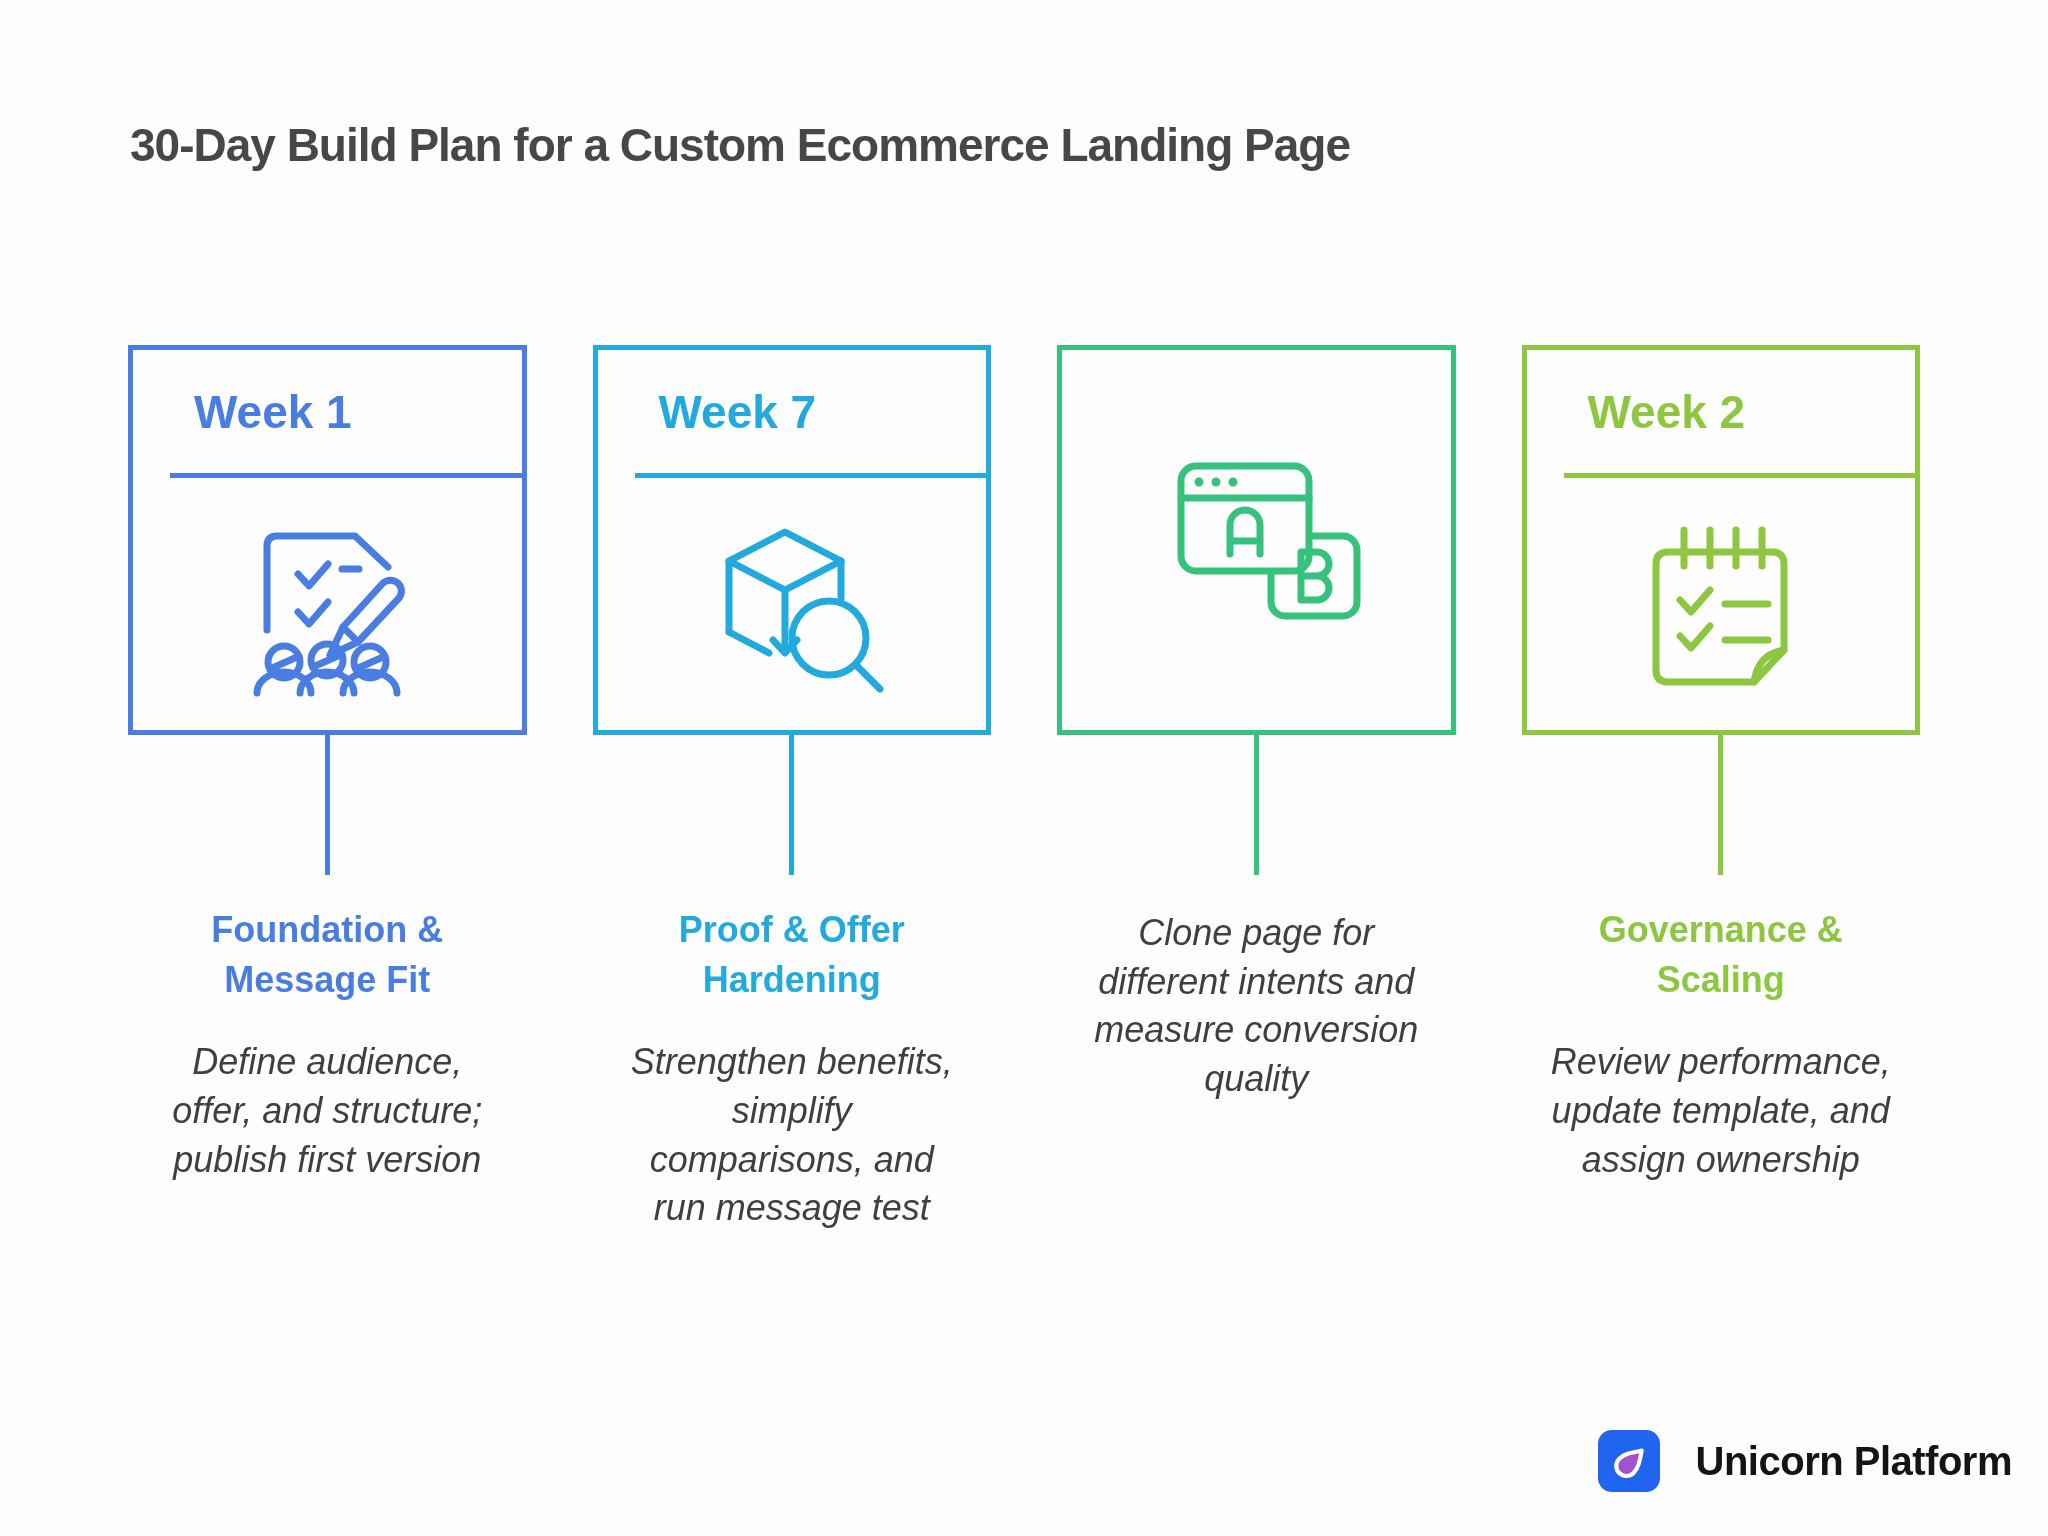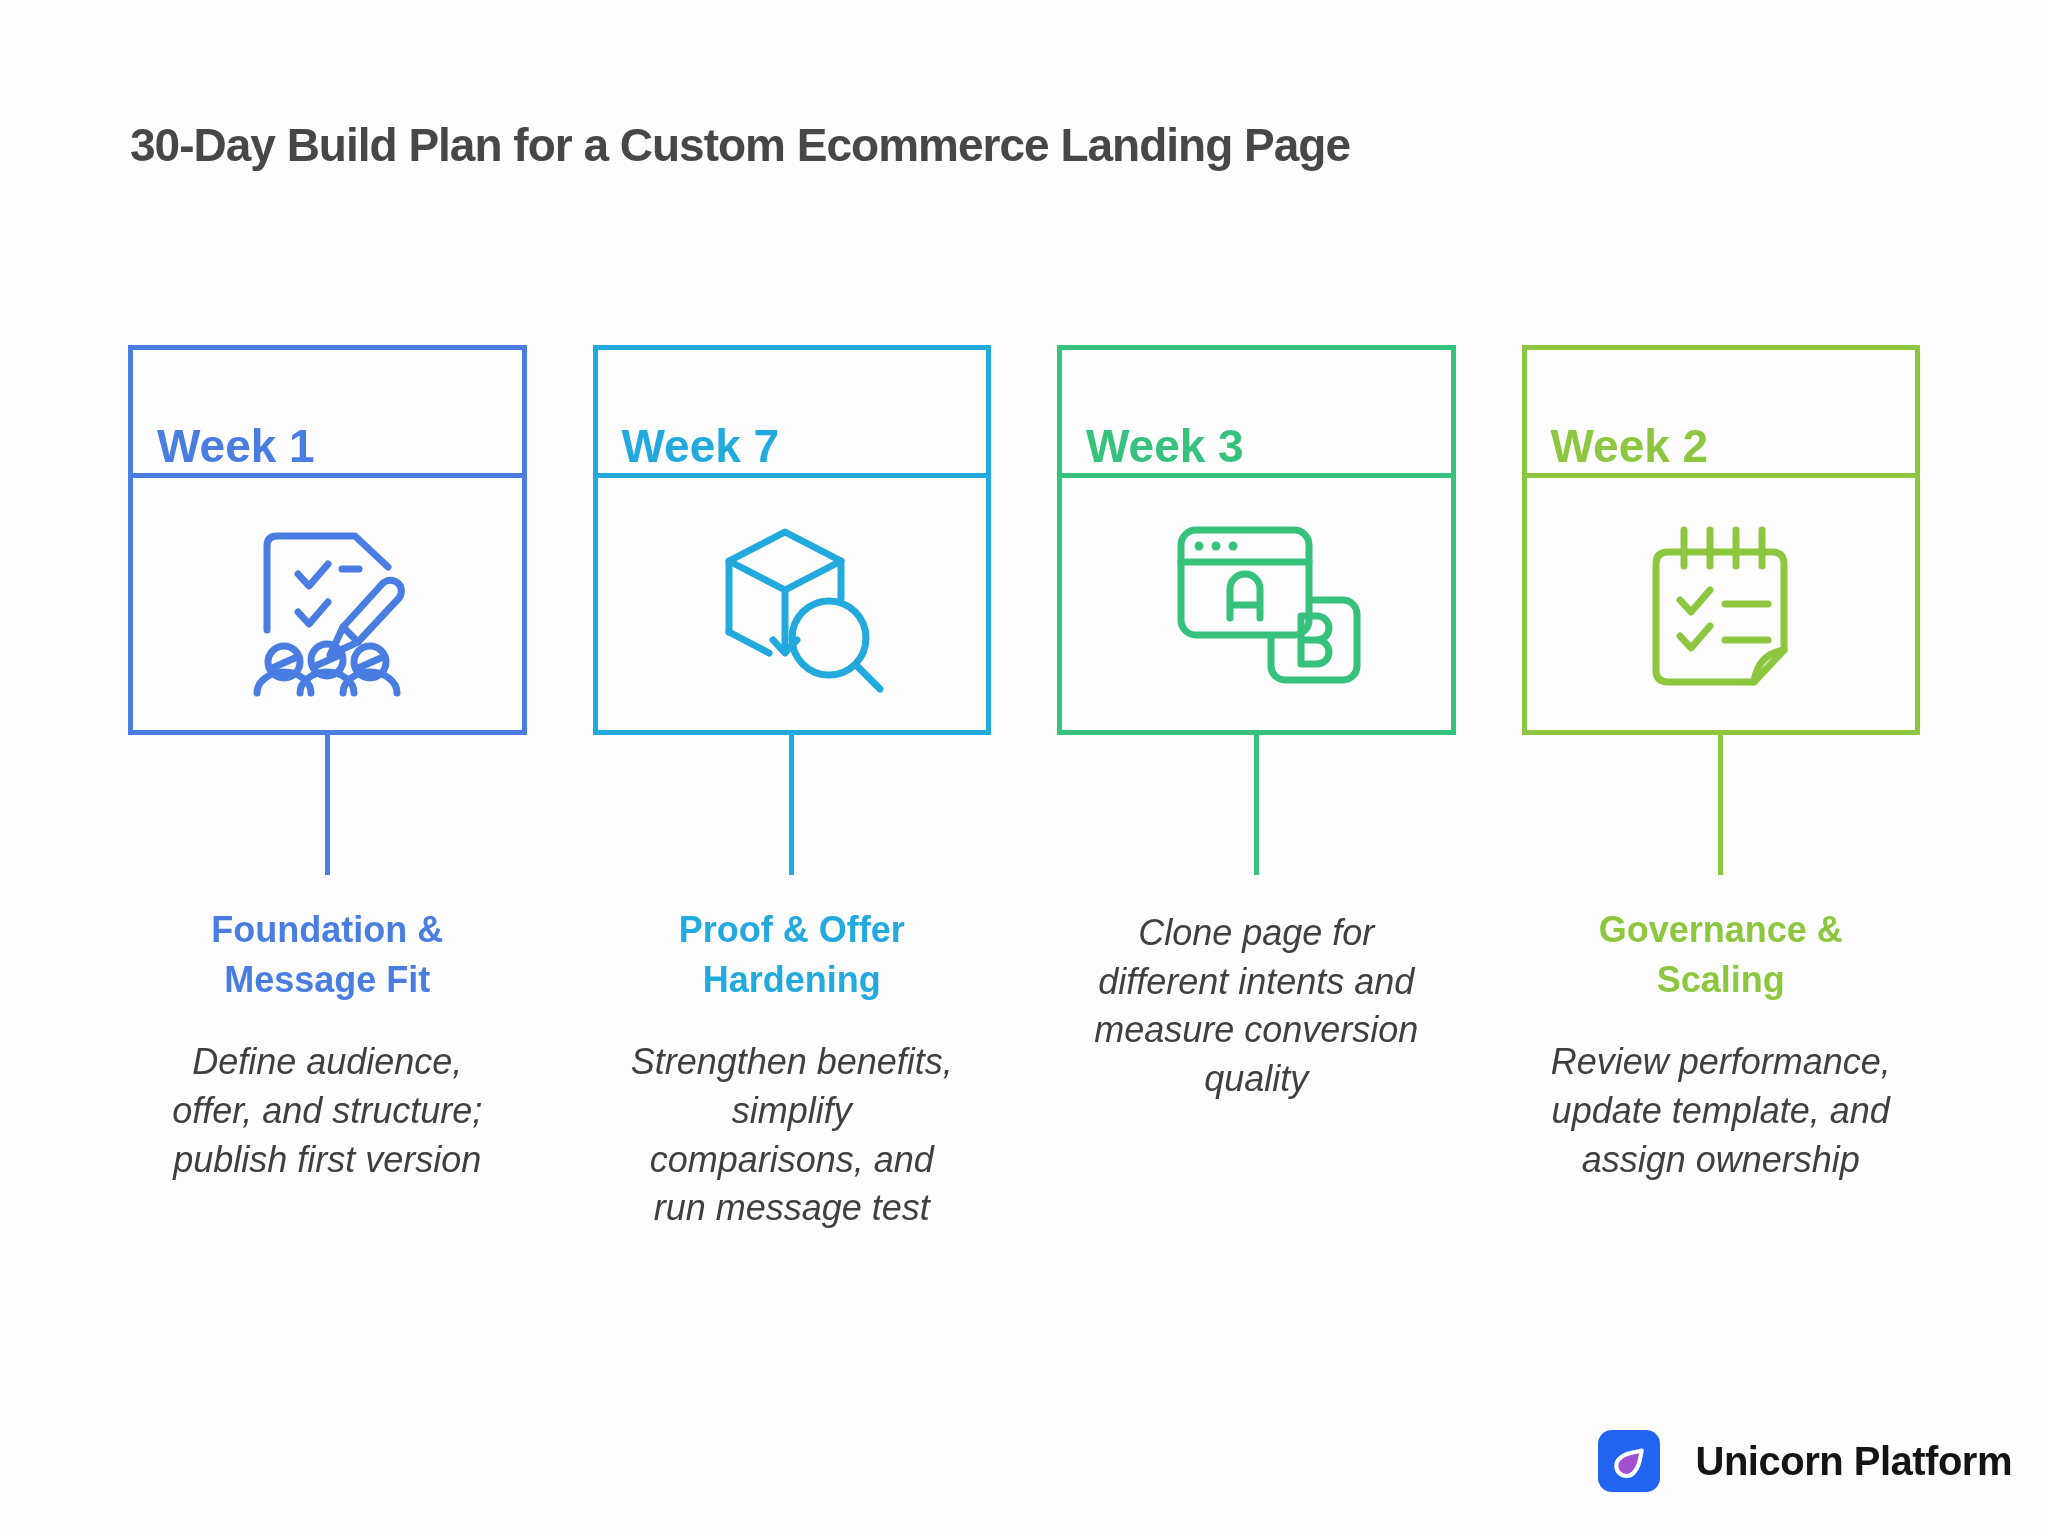--- a/index.html
+++ b/index.html
@@ -24,22 +24,22 @@
   .week-col{flex:1;display:flex;flex-direction:column;align-items:center;}
   .box{
     width:100%;box-sizing:border-box;
     height:390px;
     border:5px solid currentColor;
     display:flex;flex-direction:column;
   }
   .box-header{
     height:128px;flex:0 0 128px;
     border-bottom:5px solid currentColor;
-    display:flex;align-items:flex-end;
-    padding-left:24px;box-sizing:border-box;
+    display:flex;align-items:center;
+    padding-left:24px;box-sizing:border-box;margin-left:37px;
   }
   .week-label{font-size:46px;font-weight:600;color:currentColor;}
   .box-body{flex:1;display:flex;align-items:center;justify-content:center;}
   .connector{width:5px;height:140px;background:currentColor;}
   .week-heading{
     margin-top:30px;
     font-size:36px;font-weight:600;line-height:1.38;
     text-align:center;white-space:pre-line;
     color:currentColor;
   }
@@ -129,23 +129,20 @@
       <div class="week-heading">Proof &amp; Offer
 Hardening</div>
       <div class="week-desc">Strengthen benefits,
 simplify
 comparisons, and
 run message test</div>
     </div>
 
     <div class="week-col" style="color: rgb(54, 193, 125);">
       <div class="box">
-        <div class="box-header">
-          <span class="week-label">Week 3</span>
-        </div>
         <div class="box-body">
           <span>
             <svg width="230" height="185" viewBox="0 0 230 185" fill="none" stroke="currentColor" stroke-width="7" stroke-linecap="round" stroke-linejoin="round">
               <rect x="130" y="88" width="86" height="80" rx="14"></rect>
               <rect x="40" y="18" width="128" height="105" rx="15" fill="#fdfdfd"></rect>
               <path d="M40 50 H168"></path>
               <circle cx="58" cy="34" r="4.5" fill="currentColor" stroke="none"></circle>
               <circle cx="75" cy="34" r="4.5" fill="currentColor" stroke="none"></circle>
               <circle cx="92" cy="34" r="4.5" fill="currentColor" stroke="none"></circle>
               <path d="M89 106 V77 a15 15 0 0 1 30 0 V106 M89 93 h30"></path>

